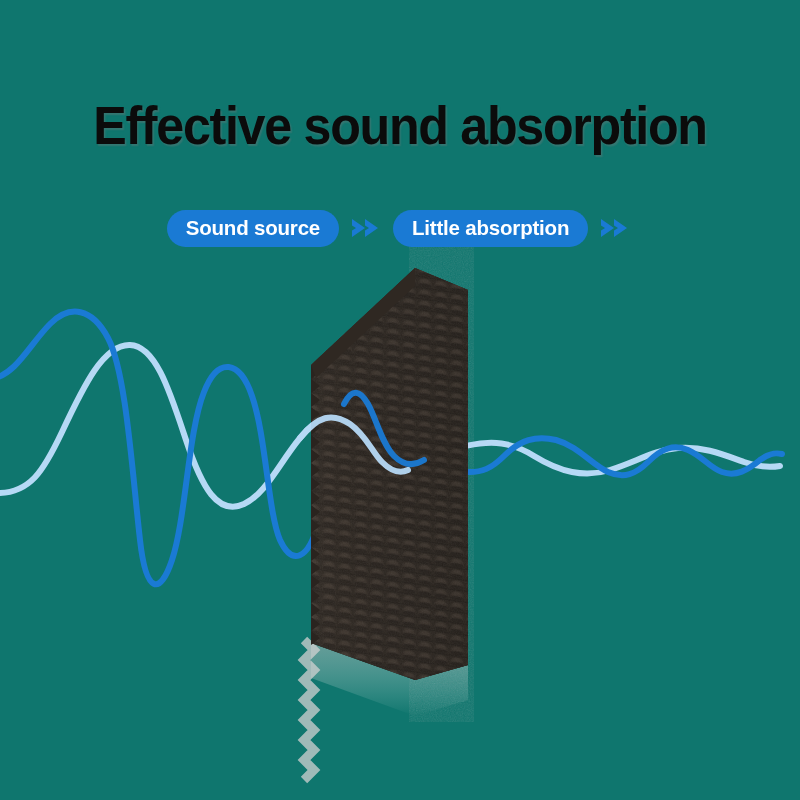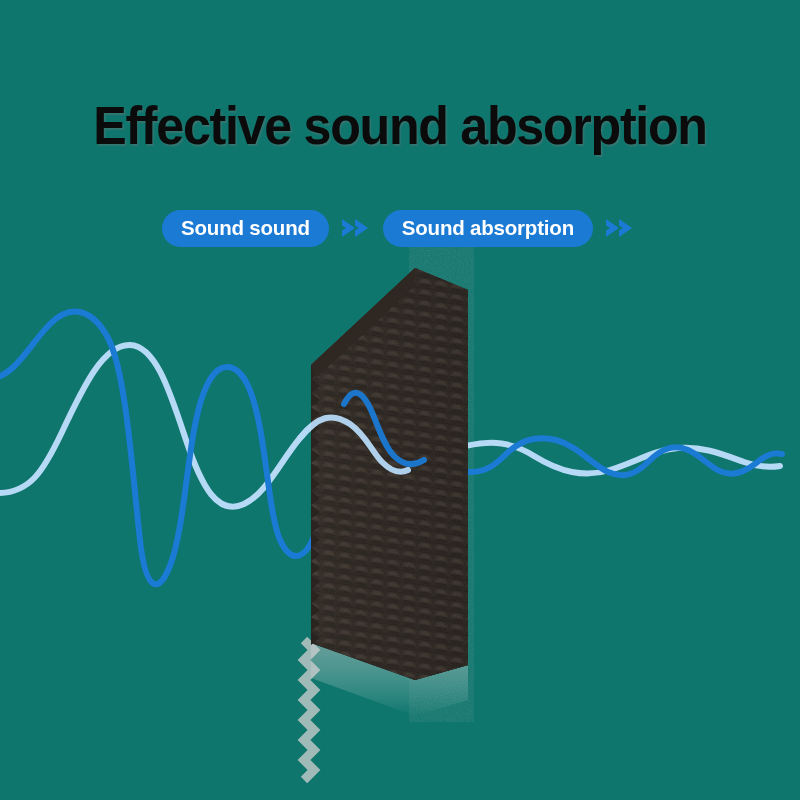--- a/index.html
+++ b/index.html
@@ -224,30 +224,30 @@
                  C 736,477 748,470 760,460
                  C 768,454 774,452 782,454" fill="none" stroke="#1a7ad4" stroke-width="6" stroke-linecap="round" stroke-linejoin="round"></path>
       </g>
     </svg>
   </div>
 
   <div id="page-title">Effective sound absorption</div>
 
   <div id="badge-row">
 
-    <div class="pill">Sound sound</div>
+    <div class="pill">Sound source</div>
 
     <span class="chevron">
       <svg width="36" height="24" viewBox="0 0 36 24" xmlns="http://www.w3.org/2000/svg" aria-hidden="true">
         <path d="M4 3 L17 12 L4 21 L4 14.5 L8 12 L4 9.5 Z" fill="#1a7ad4"></path>
         <path d="M17 3 L30 12 L17 21 L17 14.5 L21 12 L17 9.5 Z" fill="#1a7ad4"></path>
       </svg>
     </span>
 
-    <div class="pill">Sound absorption</div>
+    <div class="pill">Little absorption</div>
 
     <span class="chevron">
       <svg width="36" height="24" viewBox="0 0 36 24" xmlns="http://www.w3.org/2000/svg" aria-hidden="true">
         <path d="M4 3 L17 12 L4 21 L4 14.5 L8 12 L4 9.5 Z" fill="#1a7ad4"></path>
         <path d="M17 3 L30 12 L17 21 L17 14.5 L21 12 L17 9.5 Z" fill="#1a7ad4"></path>
       </svg>
     </span>
 
   </div>
 

